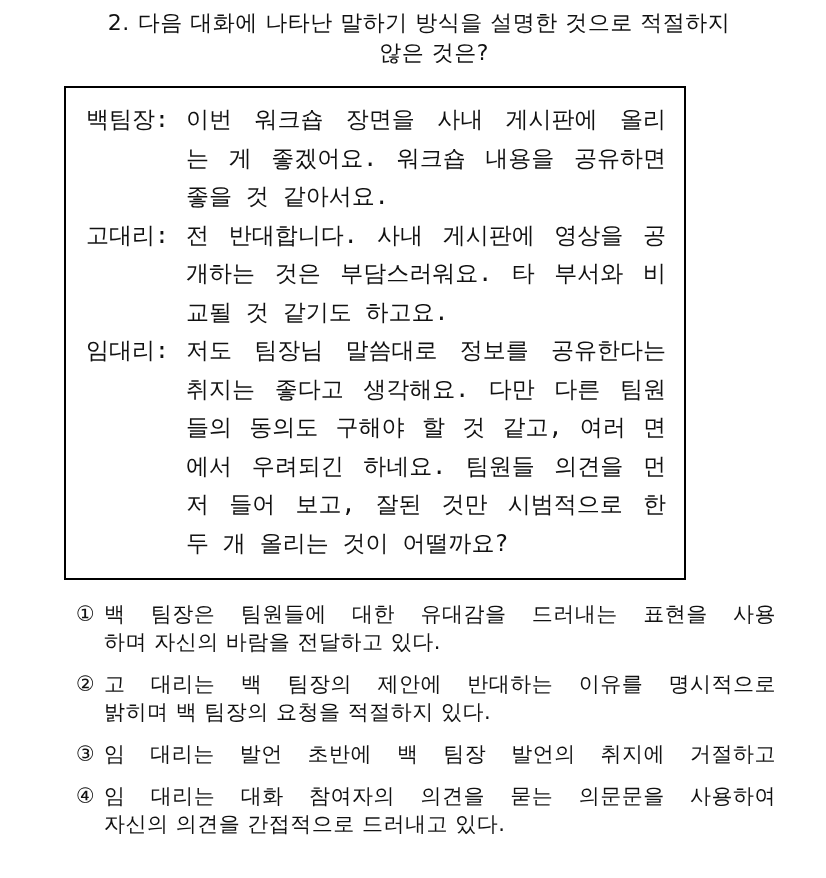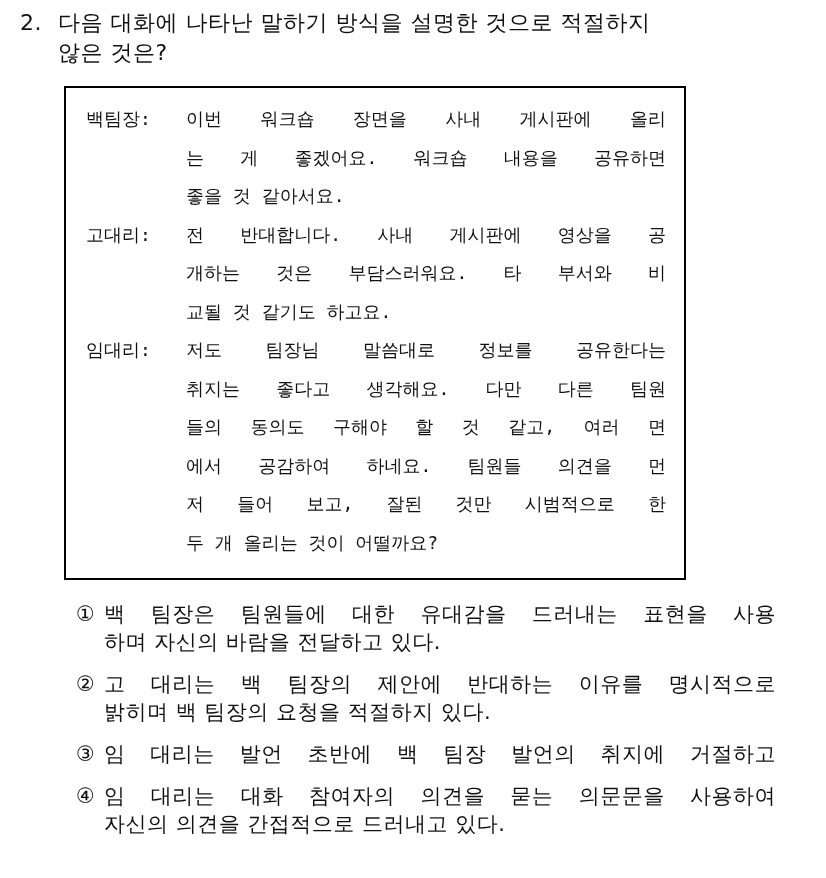--- a/index.html
+++ b/index.html
@@ -16,40 +16,41 @@
       font-family: "DejaVu Sans", sans-serif;
     }
     .question {
       position: absolute;
       left: 20px;
       top: 8px;
       width: 790px;
       font-size: 22px;
       line-height: 30px;
       letter-spacing: 0.5px;
+      text-align: center;
     }
     .question .num {
       display: inline-block;
       width: 38px;
     }
     .question .line2 {
       padding-left: 38px;
       display: block;
     }
     .dialog-box {
       position: absolute;
       left: 64px;
       top: 86px;
       width: 622px;
       height: 494px;
       border: 2px solid #000000;
       box-sizing: border-box;
       padding: 12px 18px 0 20px;
       font-family: "DejaVu Sans Mono", monospace;
-      font-size: 18px;
+      font-size: 23px;
       line-height: 38.5px;
     }
     .turn {
       display: flex;
       flex-direction: row;
     }
     .speaker {
       flex: 0 0 auto;
       width: 92px;
       white-space: nowrap;
@@ -119,21 +120,21 @@
       <span>개하는 것은 부담스러워요. 타 부서와 비</span>
       <span class="last">교될 것 같기도 하고요.</span>
     </div>
   </div>
   <div class="turn">
     <div class="speaker">임대리:</div>
     <div class="speech">
       <span>저도 팀장님 말씀대로 정보를 공유한다는</span>
       <span>취지는 좋다고 생각해요. 다만 다른 팀원</span>
       <span>들의 동의도 구해야 할 것 같고, 여러 면</span>
-      <span>에서 공감하여 하네요. 팀원들 의견을 먼</span>
+      <span>에서 우려되긴 하네요. 팀원들 의견을 먼</span>
       <span>저 들어 보고, 잘된 것만 시범적으로 한</span>
       <span class="last">두 개 올리는 것이 어떨까요?</span>
     </div>
   </div>
 </div>
 
 <div class="choices">
   <div class="choice">
     <span class="marker">①</span>
     <div class="text">

